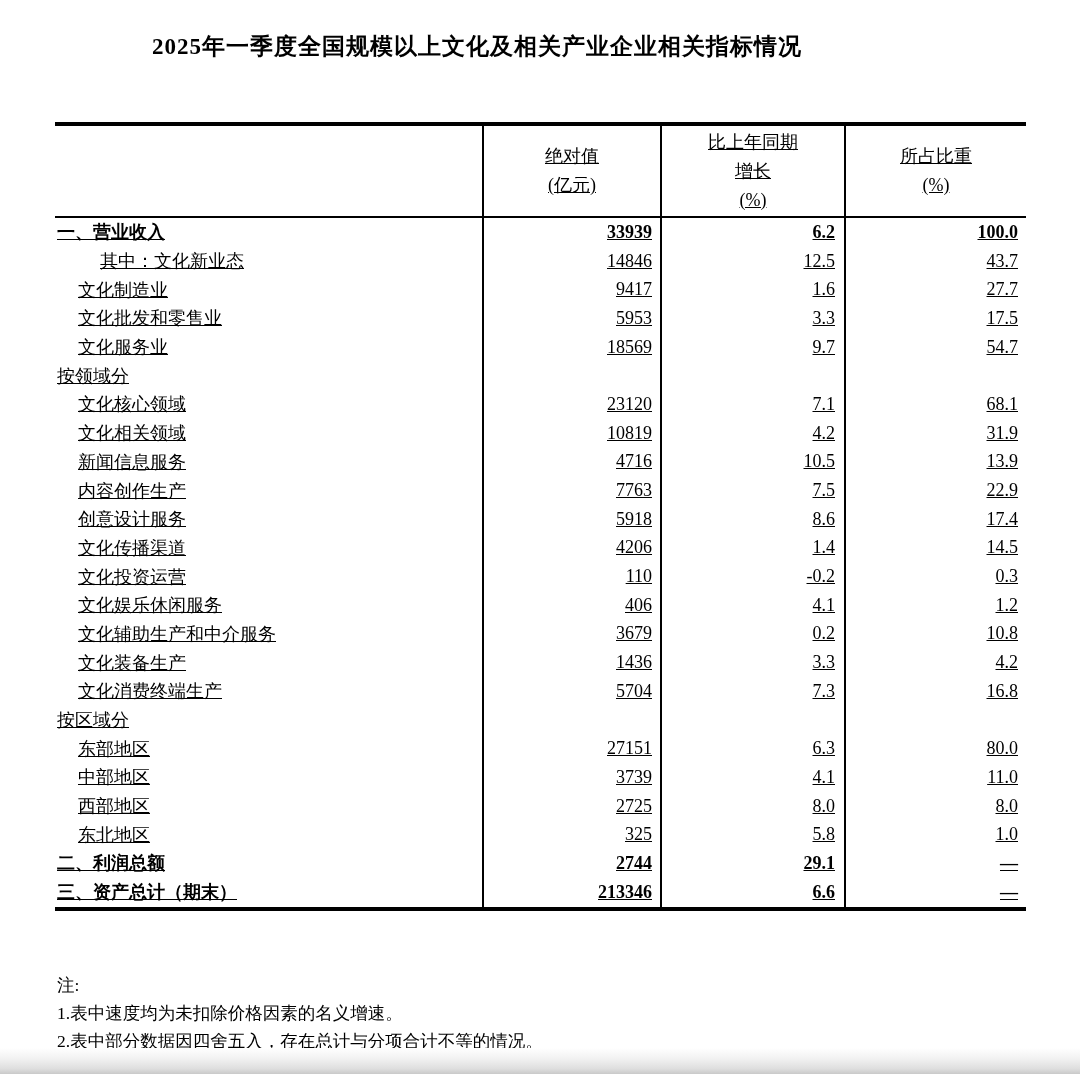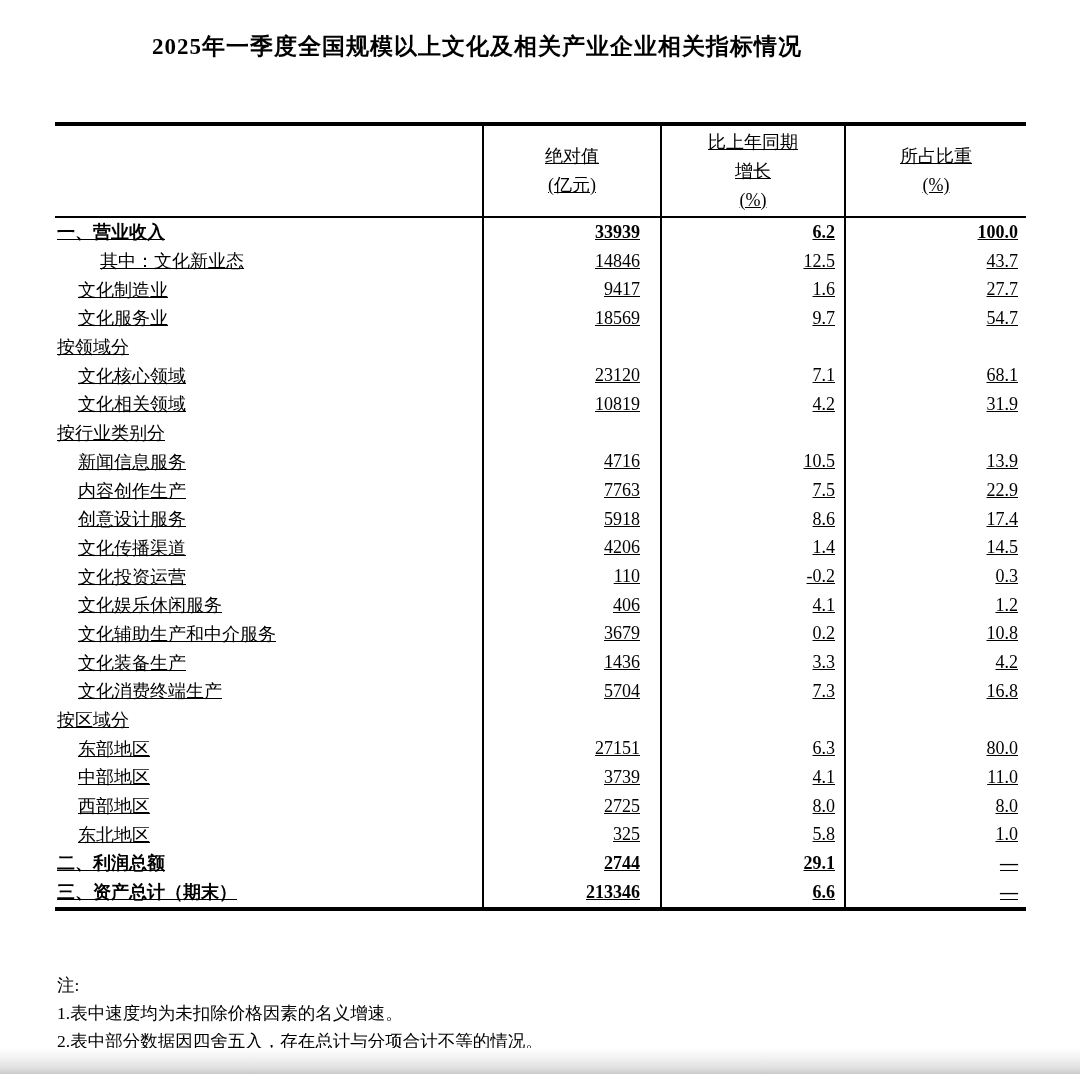--- a/index.html
+++ b/index.html
@@ -23,21 +23,21 @@
     height:90px;font-weight:normal;font-size:18px;line-height:29px;
     text-align:center;vertical-align:middle;
     border-bottom:2px solid #000;padding:0;
   }
   table.stat tbody td{
     height:28.7px;font-size:18px;padding:0;
     vertical-align:middle;white-space:nowrap;overflow:hidden;
   }
   table.stat .c2,table.stat .c3,table.stat .c4{border-left:2px solid #000;}
   td.num{text-align:right;}
-  td.c2.num{padding-right:20px;}
+  td.c2.num{padding-right:8px;}
   td.c3.num{padding-right:9px;}
   td.c4.num{padding-right:8px;}
   td.label.ind0{padding-left:2px;}
   td.label.ind1{padding-left:23px;}
   td.label.ind2{padding-left:45px;}
   tr.bold td{font-weight:bold;}
   .notes{
     position:absolute;left:57px;top:971px;
     font-size:17.5px;line-height:28px;
   }
@@ -80,20 +80,26 @@
         <td class="c3 num">12.5</td>
         <td class="c4 num">43.7</td>
       </tr>
       <tr>
         <td class="c1 label ind1">文化制造业</td>
         <td class="c2 num">9417</td>
         <td class="c3 num">1.6</td>
         <td class="c4 num">27.7</td>
       </tr>
       <tr>
+        <td class="c1 label ind1">文化批发和零售业</td>
+        <td class="c2 num">5953</td>
+        <td class="c3 num">3.3</td>
+        <td class="c4 num">17.5</td>
+      </tr>
+      <tr>
         <td class="c1 label ind1">文化服务业</td>
         <td class="c2 num">18569</td>
         <td class="c3 num">9.7</td>
         <td class="c4 num">54.7</td>
       </tr>
       <tr>
         <td class="c1 label ind0">按领域分</td>
         <td class="c2 num"></td>
         <td class="c3 num"></td>
         <td class="c4 num"></td>
@@ -102,26 +108,20 @@
         <td class="c1 label ind1">文化核心领域</td>
         <td class="c2 num">23120</td>
         <td class="c3 num">7.1</td>
         <td class="c4 num">68.1</td>
       </tr>
       <tr>
         <td class="c1 label ind1">文化相关领域</td>
         <td class="c2 num">10819</td>
         <td class="c3 num">4.2</td>
         <td class="c4 num">31.9</td>
-      </tr>
-      <tr>
-        <td class="c1 label ind0">按行业类别分</td>
-        <td class="c2 num"></td>
-        <td class="c3 num"></td>
-        <td class="c4 num"></td>
       </tr>
       <tr>
         <td class="c1 label ind1">新闻信息服务</td>
         <td class="c2 num">4716</td>
         <td class="c3 num">10.5</td>
         <td class="c4 num">13.9</td>
       </tr>
       <tr>
         <td class="c1 label ind1">内容创作生产</td>
         <td class="c2 num">7763</td>

